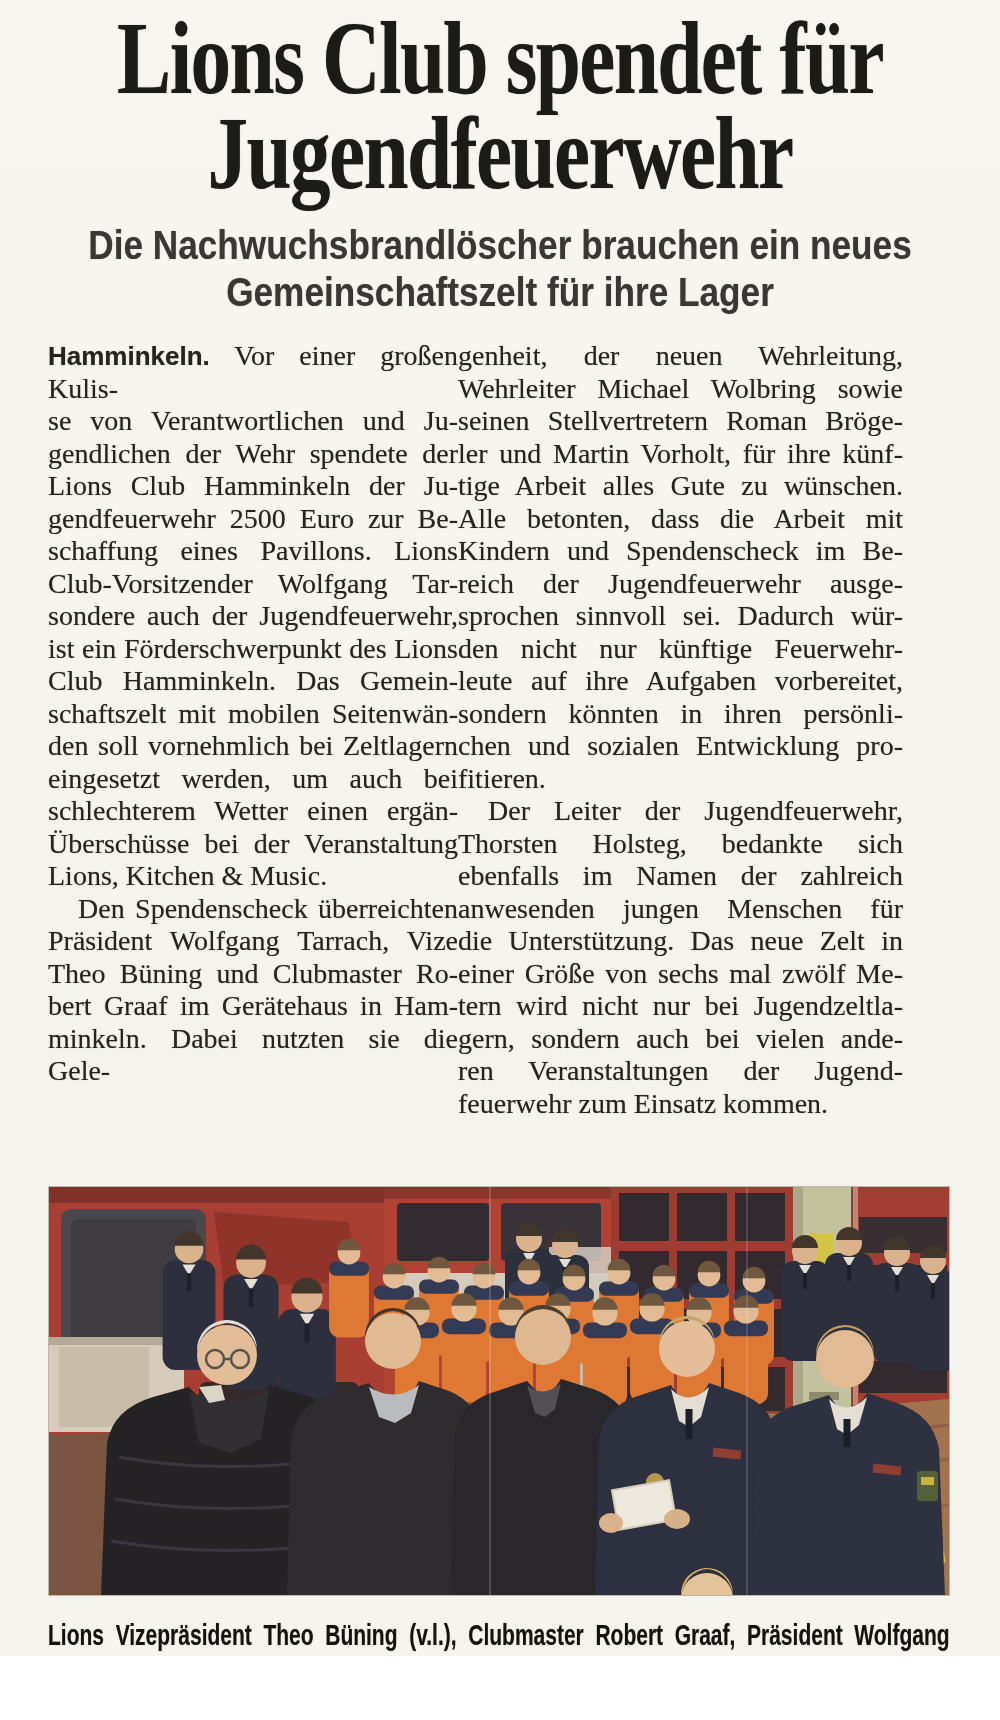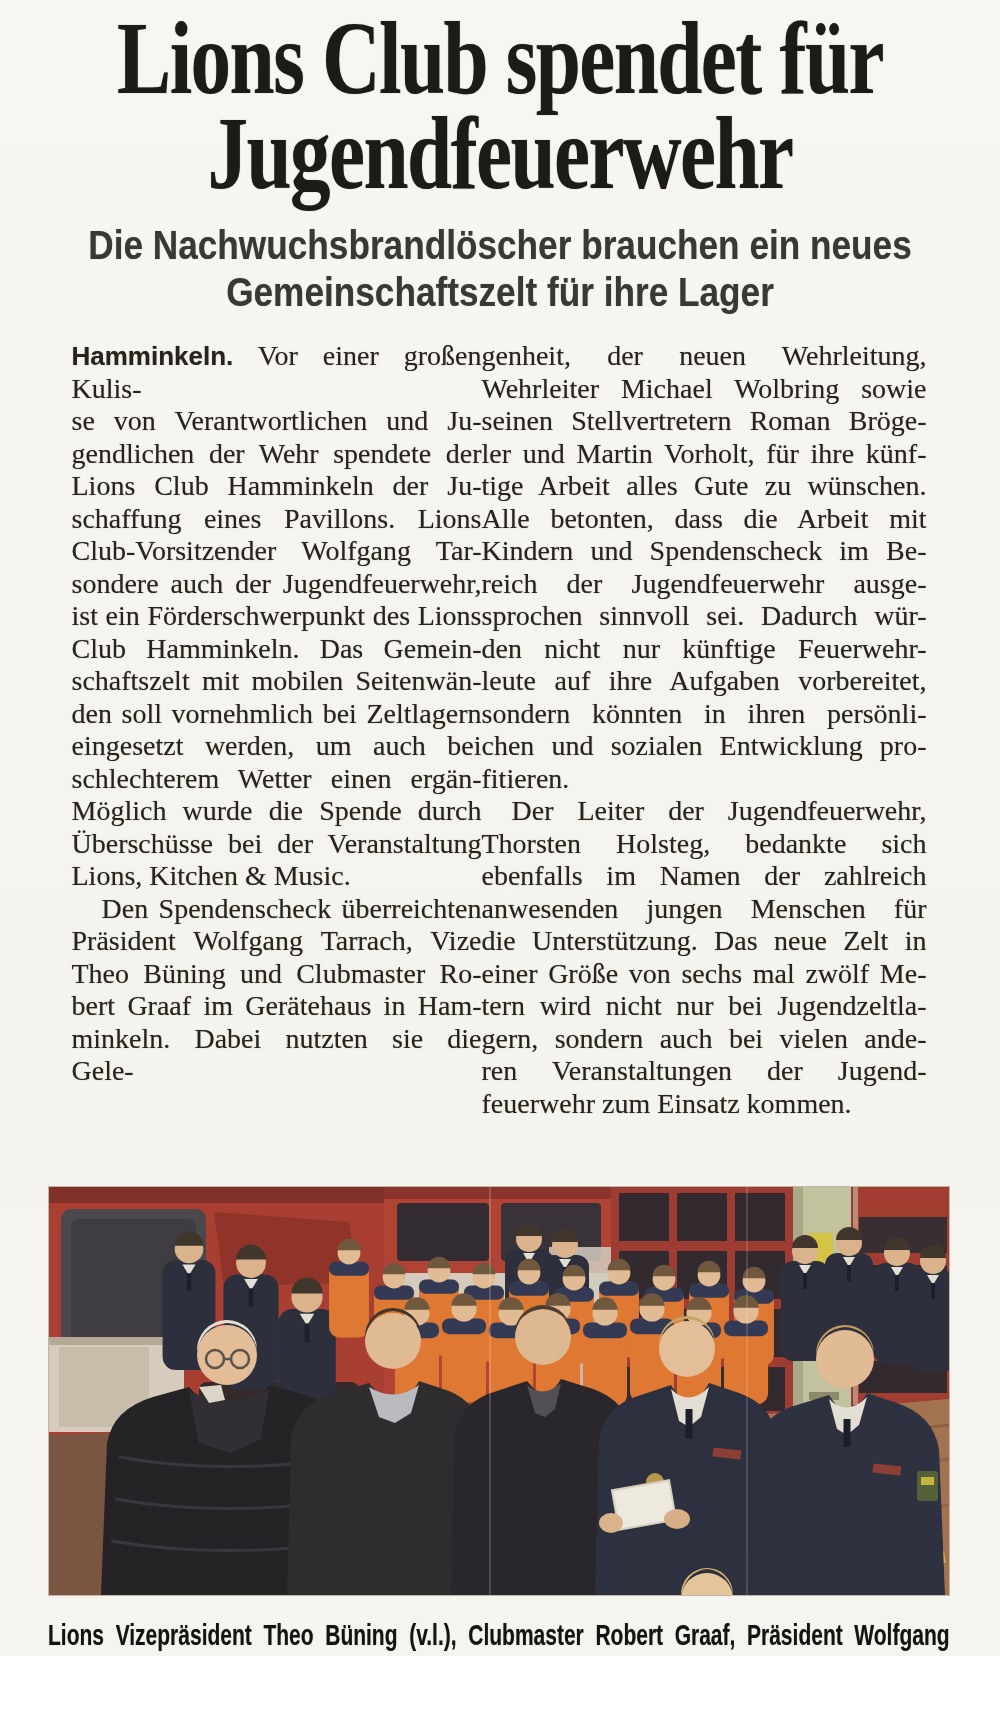--- a/index.html
+++ b/index.html
@@ -19,21 +19,21 @@
   
   .subhead {
     margin-top:22px; text-align:center;
     font-family:"Liberation Sans", sans-serif; font-weight:700;
     font-size:40px; line-height:47px; color:#3a3834;
     transform:scaleX(0.88); transform-origin:50% 0;
     text-shadow:0 0 1px rgba(40,40,40,.4);
   }
   
   .columns {
-    display:flex; justify-content:center;
+    display:flex; justify-content:flex-start;
     margin:24px 50px 0 48px;
   }
   .col { font-size:28px; line-height:32.5px; color:#27241e;
          text-shadow:0 0 1px rgba(45,40,35,.45); }
   .col-left  { width:410px; }
   .col-right { width:445px; }
   .bline { text-align:justify; text-align-last:justify; white-space:nowrap; }
   .bline { white-space:normal; }
   .bline.noj { text-align-last:left; }
   .bline.indent { text-indent:30px; }
@@ -72,30 +72,30 @@
   </div>
 
   <section class="columns">
     <div class="col col-left">
       <div class="bline"><span class="lead">Hamminkeln.</span> <span>Vor einer großen Kulis-</span></div>
       <div>
 
       <div class="bline">se von Verantwortlichen und Ju-</div>
           <div class="bline">gendlichen der Wehr spendete der</div>
           <div class="bline">Lions Club Hamminkeln der Ju-</div>
+          <div class="bline">gendfeuerwehr 2500 Euro zur Be-</div>
           <div class="bline">schaffung eines Pavillons. Lions</div>
           <div class="bline">Club-Vorsitzender Wolfgang Tar-</div>
           <div class="bline">sondere auch der Jugendfeuerwehr,</div>
           <div class="bline">ist ein Förderschwerpunkt des Lions</div>
           <div class="bline">Club Hamminkeln. Das Gemein-</div>
           <div class="bline">schaftszelt mit mobilen Seitenwän-</div>
           <div class="bline">den soll vornehmlich bei Zeltlagern</div>
           <div class="bline">eingesetzt werden, um auch bei</div>
           <div class="bline">schlechterem Wetter einen ergän-</div>
-          <div class="bline">Möglich wurde die Spende durch</div>
           <div class="bline">Überschüsse bei der Veranstaltung</div>
           <div class="bline noj">Lions, Kitchen &amp; Music.</div>
           <div class="bline indent">Den Spendenscheck überreichten</div>
           <div class="bline">Präsident Wolfgang Tarrach, Vize</div>
           <div class="bline">Theo Büning und Clubmaster Ro-</div>
           <div class="bline">bert Graaf im Gerätehaus in Ham-</div>
           <div class="bline">minkeln. Dabei nutzten sie die Gele-</div>
         </div>
     </div>
     <div class="col col-right">

